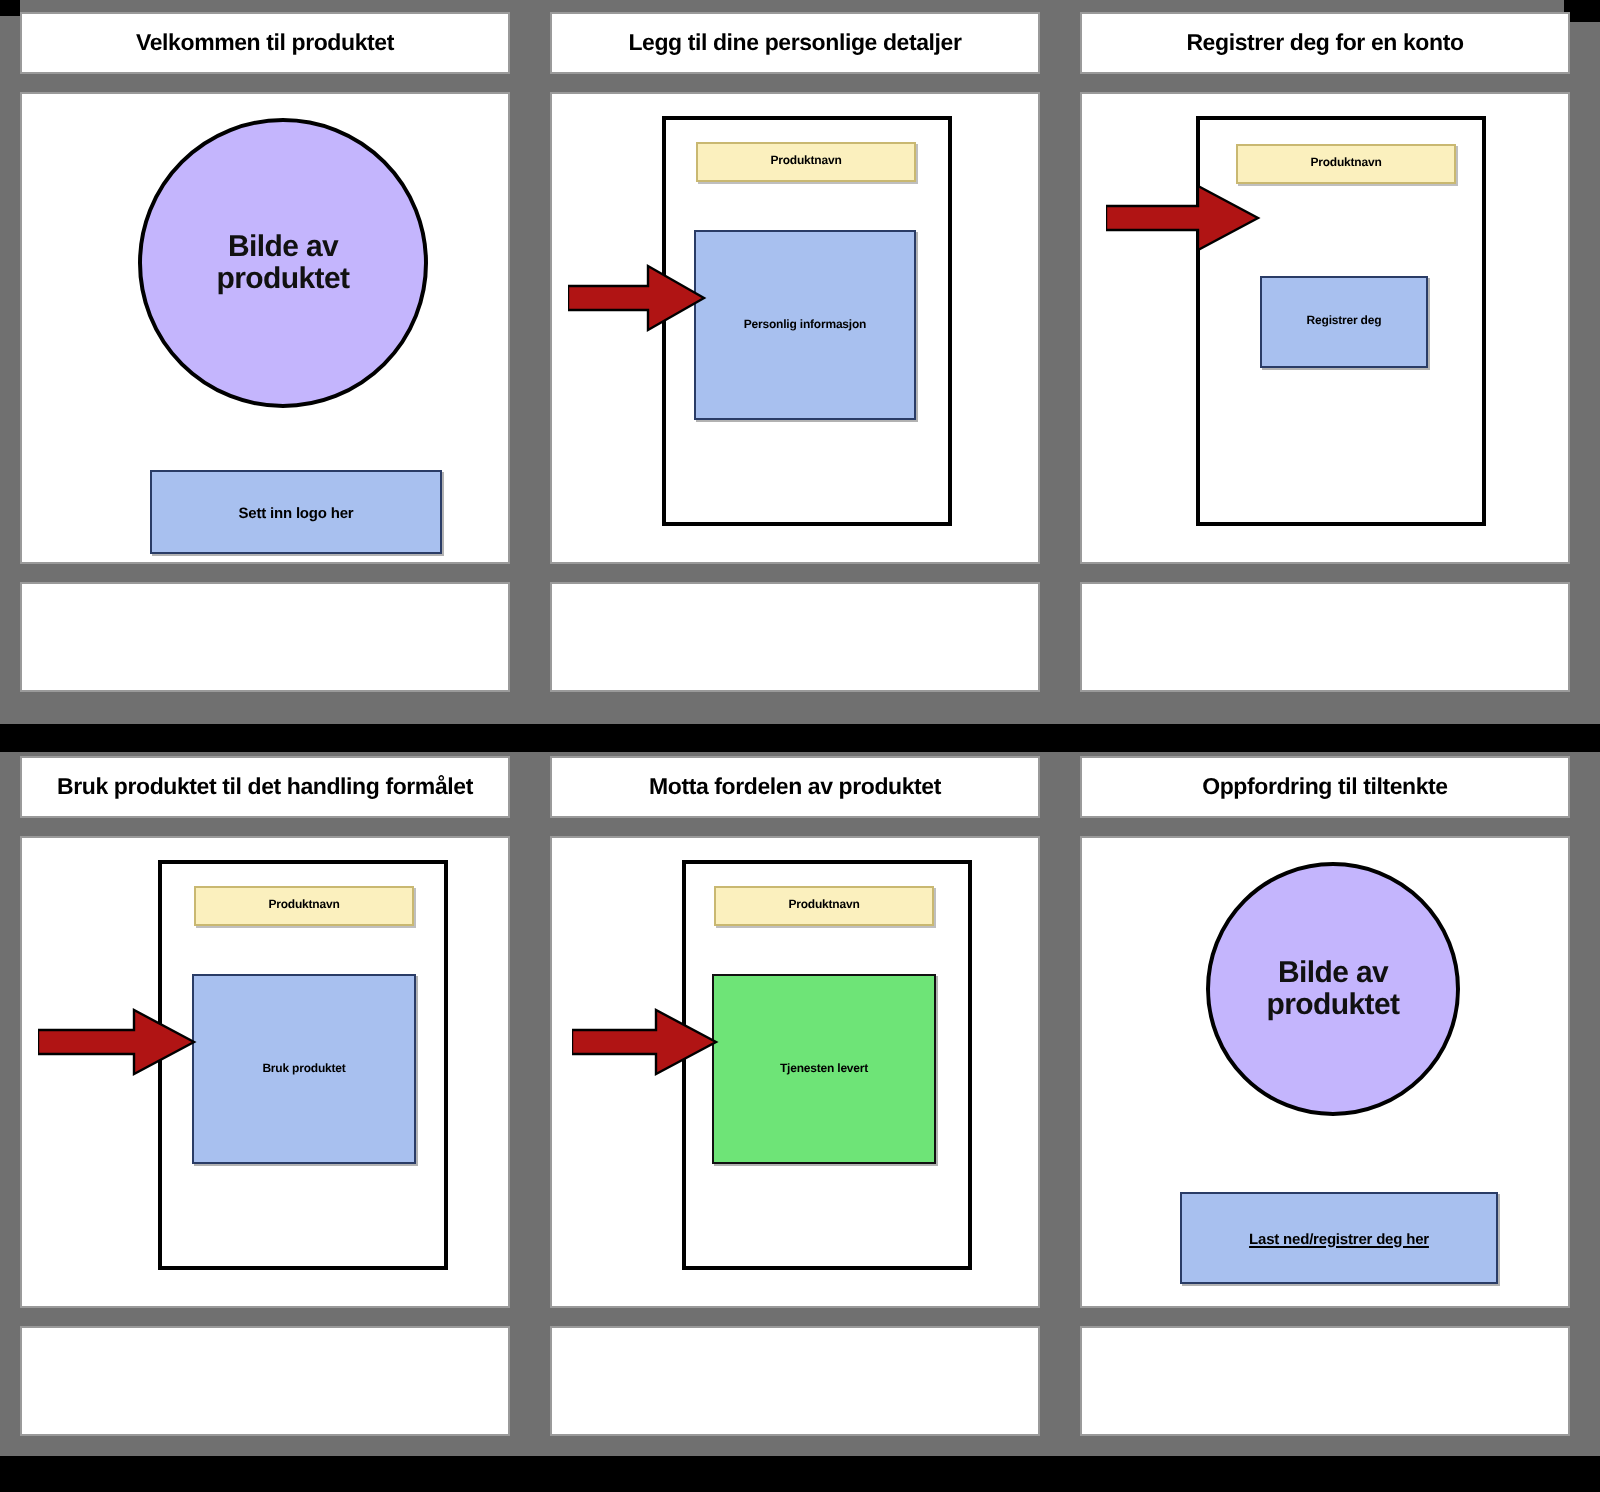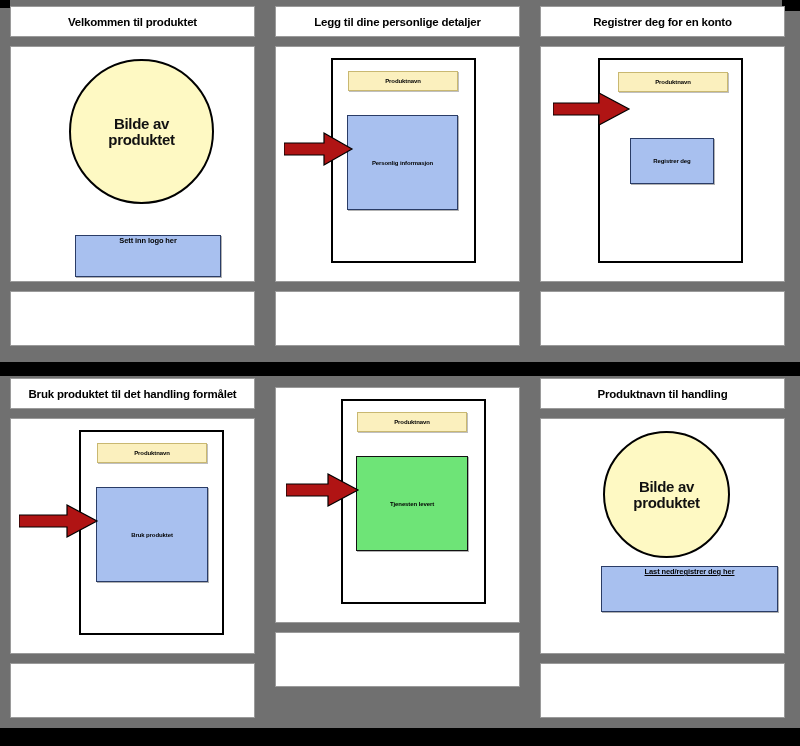--- a/index.html
+++ b/index.html
@@ -161,21 +161,21 @@
   
   .arrow {
     position: absolute;
     display: block;
   }
 
   
   .hero-circle {
     position: absolute;
     border-radius: 50%;
-    background: #fef9c3;
+    background: #c4b5fd;
     border: 2px solid #000000;
     display: flex;
     align-items: center;
     justify-content: center;
     text-align: center;
     box-sizing: border-box;
   }
   .hero-circle .hero-text {
     font-size: 15px;
     font-weight: bold;
@@ -184,21 +184,21 @@
     letter-spacing: -0.3px;
     padding: 0 10px;
   }
 
   .cta-box {
     position: absolute;
     background: #A8C0EF;
     border: 1px solid #2a3c66;
     box-shadow: 1px 1px 0 rgba(0,0,0,0.3);
     display: flex;
-    align-items: flex-start;
+    align-items: center;
     justify-content: center;
     box-sizing: border-box;
   }
   .cta-box .cta-text {
     font-size: 7.5px;
     font-weight: bold;
     color: #000000;
     letter-spacing: -0.1px;
   }
   .cta-box .cta-text.underlined { text-decoration: underline; }
@@ -291,47 +291,50 @@
           </div>
         </div>
         <svg class="arrow" style="left:8px; top:84px;" width="80" height="36" viewBox="0 0 80 36">
           <path d="M0 12 L48 12 L48 2 L78 18 L48 34 L48 24 L0 24 Z" fill="#B01414" stroke="#000000" stroke-width="1.2"></path>
         </svg>
       </div>
       <div class="notes-panel"></div>
     </div>
 
     <div class="cell">
+      <div class="title-bar">
+        <div class="title-text">Motta fordelen av produktet</div>
+      </div>
       <div class="gap-strip"></div>
       <div class="content-panel">
         <div class="device-frame" style="left:65px; top:11px; width:145px; height:205px;">
           <div class="prod-label" style="left:14px; top:11px; width:110px; height:20px;">
             <span>Produktnavn</span>
           </div>
           <div class="ui-box green" style="left:13px; top:55px; width:112px; height:95px;">
             <span>Tjenesten levert</span>
           </div>
         </div>
         <svg class="arrow" style="left:10px; top:84px;" width="74" height="36" viewBox="0 0 74 36">
           <path d="M0 12 L42 12 L42 2 L72 18 L42 34 L42 24 L0 24 Z" fill="#B01414" stroke="#000000" stroke-width="1.2"></path>
         </svg>
       </div>
       <div class="notes-panel"></div>
     </div>
 
     <div class="cell">
       <div class="title-bar">
-        <div class="title-text">Produktnavn til handling</div>
+        <div class="title-text">Oppfordring til tiltenkte</div>
       </div>
       <div class="gap-strip"></div>
       <div class="content-panel">
         <div class="hero-circle" style="left:62px; top:12px; width:127px; height:127px;">
           <div class="hero-text">Bilde av produktet</div>
         </div>
-        <div class="cta-box" style="left:49px; top:147px; width:177px; height:46px;margin-left:11px;">
+        <div class="cta-box" style="left:49px; top:177px; width:159px; height:46px;">
           <span class="cta-text underlined">Last ned/registrer deg her</span>
         </div>
       </div>
       <div class="notes-panel"></div>
     </div>
   </div>
 
   <div class="bottom-bar"></div>
 </div>
 

